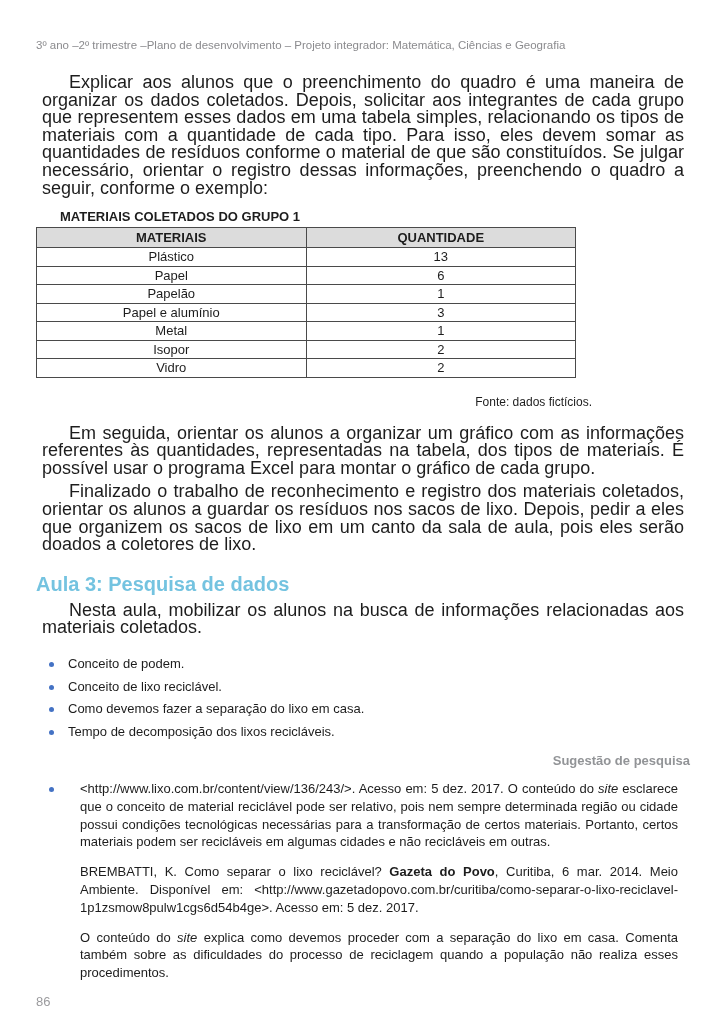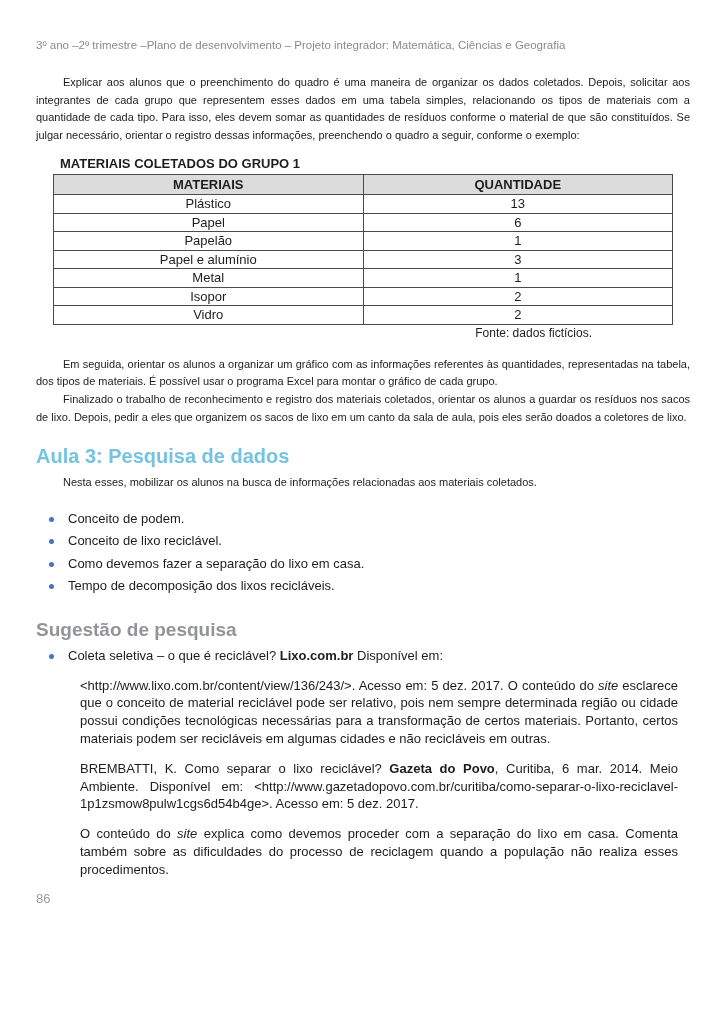--- a/index.html
+++ b/index.html
@@ -14,53 +14,53 @@
     color: #1d1d1d;
     overflow: hidden;
   }
   .page-header {
     font-size: 11.5px;
     line-height: 14px;
     color: var(--header-gray, #8b8b8e);
     margin-bottom: 22px;
   }
   .para {
-    margin: 0;
-    font-size: 11px;
+    margin: 6px;
+    font-size: 18px;
     line-height: 17.6px;
     text-align: justify;
   }
   .indent { text-indent: 27px; }
   .table-title {
     margin: 12px 0 3px 24px;
     font-weight: 700;
     font-size: 13px;
   }
   table.materials {
     border-collapse: collapse;
-    margin-left: 17px;
-    width: 620px;
+    margin-left: 0;
+    width: 540px;
     table-layout: fixed;
   }
   .materials th, .materials td {
     border: 1px solid var(--table-border, #4a4a4a);
     text-align: center;
     font-size: 13px;
     padding: 0;
     height: 17.5px;
     line-height: 17.5px;
   }
   .materials th {
     background: var(--table-header-bg, #dcdcdc);
     font-weight: 700;
     height: 19px;
   }
   .table-source {
     width: 620px;
-    margin: 1px 0 16px 8px;
+    margin: 17px 0 16px 8px;
     box-sizing: border-box;
     text-align: right;
     padding-right: 72px;
     font-size: 12px;
   }
   .section-title {
     margin: 18px 0 6px 0;
     font-size: 20px;
     line-height: 24px;
     font-weight: 700;
@@ -80,24 +80,25 @@
   .dot {
     position: absolute;
     left: 13px;
     width: 5px;
     height: 5px;
     border-radius: 50%;
     background: var(--bullet-blue, #4472c4);
   }
   .topics li .dot { top: 9px; }
   .sub-title {
-    margin: 21px 0 6px 0;
-    font-size: 19px;
+    margin: 10px 0 6px 0;
+    font-size: 13px;
     font-weight: 700;
     color: var(--subheading-gray, #929497);
+    text-align: right;
   }
   .research-item { position: relative; padding-left: 32px; }
   .research-item > .dot { top: 7px; }
   .r-line  { margin: 0; font-size: 13px; line-height: 17.8px; }
   .r-just  { margin: 12px; font-size: 13px; line-height: 17.8px; text-align: justify; }
   .page-number {
     margin-top: 8px;
     text-align: left;
     font-size: 13px;
     color: var(--pagenum-gray, #9b9b9e);
@@ -153,35 +154,34 @@
       </tbody>
   </table>
 
   <div class="table-source">Fonte: dados fictícios.</div>
 
   <p class="para indent">Em seguida, orientar os alunos a organizar um gráfico com as informações referentes às quantidades, representadas na tabela, dos tipos de materiais. É possível usar o programa Excel para montar o gráfico de cada grupo.</p>
   <p class="para indent">Finalizado o trabalho de reconhecimento e registro dos materiais coletados, orientar os alunos a guardar os resíduos nos sacos de lixo. Depois, pedir a eles que organizem os sacos de lixo em um canto da sala de aula, pois eles serão doados a coletores de lixo.</p>
 
   <h2 class="section-title">Aula 3: Pesquisa de dados</h2>
 
-  <p class="para indent">Nesta esses, mobilizar os alunos na busca de informações relacionadas aos materiais coletados.</p>
+  <p class="para indent">Nesta aula, mobilizar os alunos na busca de informações relacionadas aos materiais coletados.</p>
 
   <ul class="topics" id="topics-list">
       <li><span class="dot"></span><span>Conceito de podem.</span></li>
       <li><span class="dot"></span><span>Conceito de lixo reciclável.</span></li>
       <li><span class="dot"></span><span>Como devemos fazer a separação do lixo em casa.</span></li>
       <li><span class="dot"></span><span>Tempo de decomposição dos lixos recicláveis.</span></li>
     </ul>
 
   <h3 class="sub-title">Sugestão de pesquisa</h3>
 
   <div class="research-item">
     <span class="dot"></span>
     <div>
-      <p class="r-line"><span>Coleta seletiva – o que é reciclável? </span><span style="font-weight: 700;">Lixo.com.br</span><span> Disponível em:</span></p>
       <p class="r-just"><span>&lt;http://www.lixo.com.br/content/view/136/243/&gt;. Acesso em: 5 dez. 2017. O conteúdo do </span><span style="font-style: italic;">site</span><span> esclarece que o conceito de material reciclável pode ser relativo, pois nem sempre determinada região ou cidade possui condições tecnológicas necessárias para a transformação de certos materiais. Portanto, certos materiais podem ser recicláveis em algumas cidades e não recicláveis em outras.</span></p>
       <p class="r-just"><span>BREMBATTI, K. Como separar o lixo reciclável? </span><span style="font-weight: 700;">Gazeta do Povo</span><span>, Curitiba, 6 mar. 2014. Meio Ambiente. Disponível em: &lt;http://www.gazetadopovo.com.br/curitiba/como-separar-o-lixo-reciclavel-1p1zsmow8pulw1cgs6d54b4ge&gt;. Acesso em: 5 dez. 2017.</span></p>
       <p class="r-just"><span>O conteúdo do </span><span style="font-style: italic;">site</span><span> explica como devemos proceder com a separação do lixo em casa. Comenta também sobre as dificuldades do processo de reciclagem quando a população não realiza esses procedimentos.</span></p>
     </div>
   </div>
 
   <div class="page-number">86</div>
 
 </div>
 

